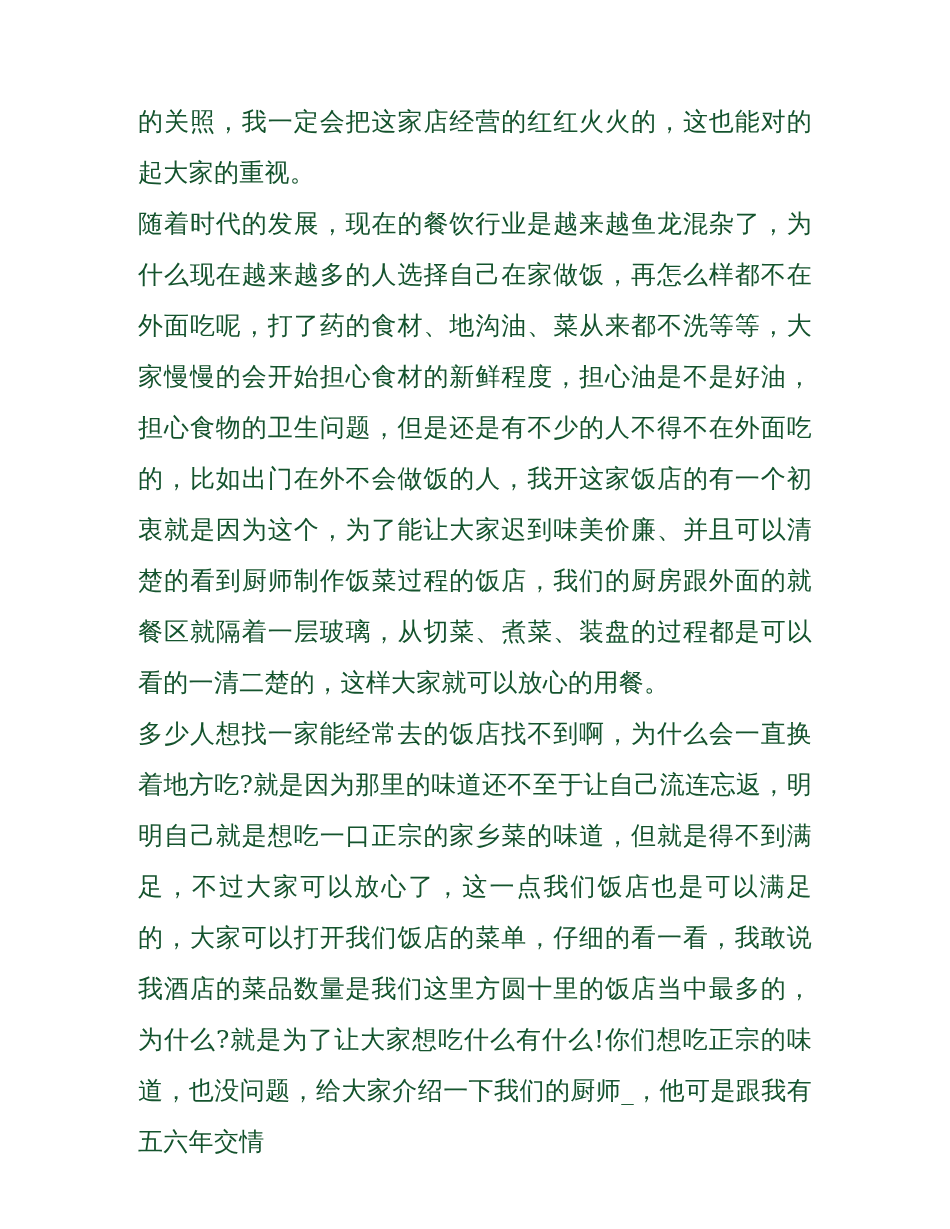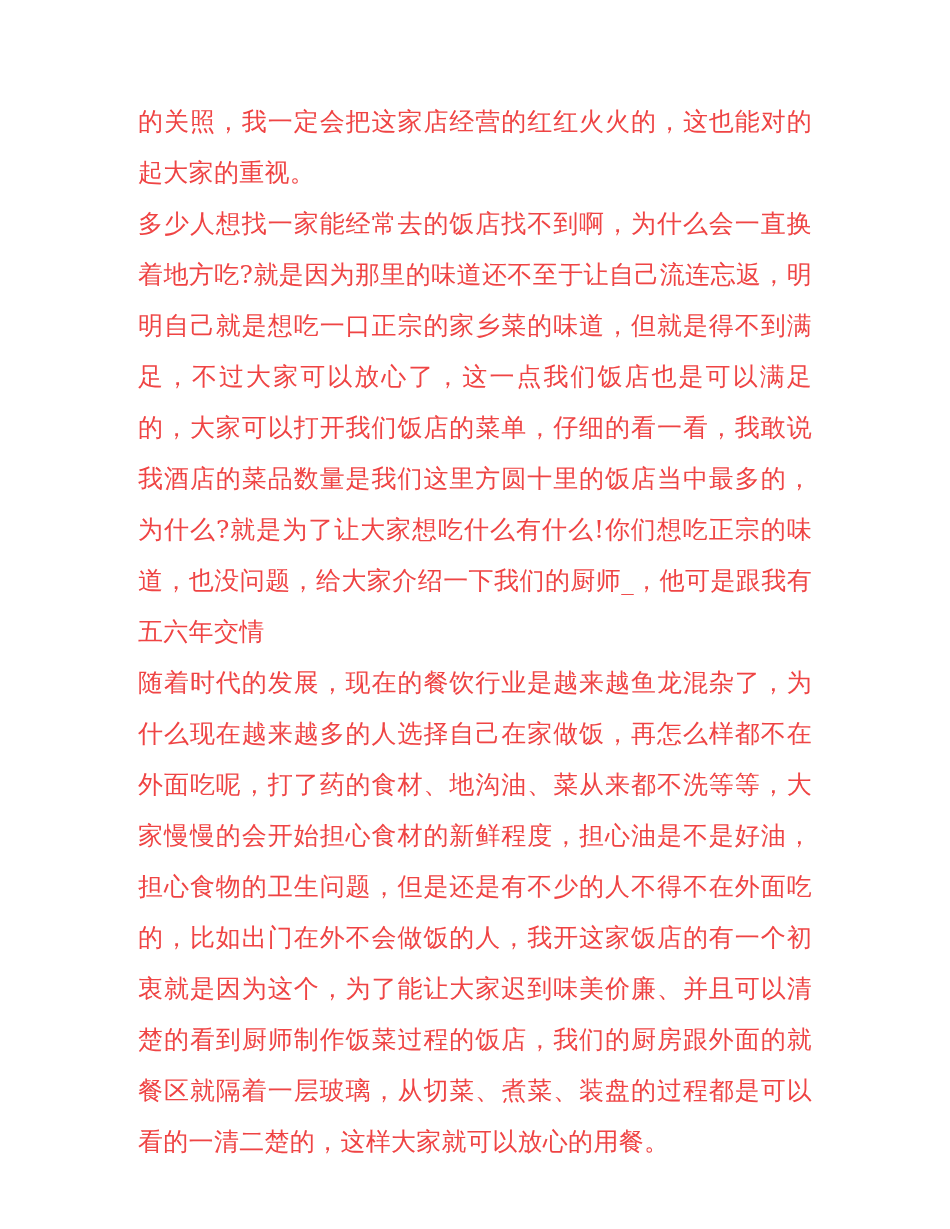--- a/index.html
+++ b/index.html
@@ -17,36 +17,36 @@
   .page {
     box-sizing: border-box;
     width: 950px;
     height: 1229px;
     padding: 96px 138px 60px 138px;
     background: #ffffff;
   }
   .doc-body {
     font-size: 25px;
     line-height: 51px;
-    color: #ef4444;
+    color: #14532d;
     text-align: justify;
     text-justify: inter-character;
     letter-spacing: 0.3px;
   }
   .para {
     margin: 0;
     padding: 0;
     text-indent: 0;
   }
   .para + .para {
     margin-top: 0;
   }
 </style>
 </head>
 <body>
 
 <div class="page">
   <div class="doc-body">
     <p class="para">的关照，我一定会把这家店经营的红红火火的，这也能对的起大家的重视。</p>
+    <p class="para">随着时代的发展，现在的餐饮行业是越来越鱼龙混杂了，为什么现在越来越多的人选择自己在家做饭，再怎么样都不在外面吃呢，打了药的食材、地沟油、菜从来都不洗等等，大家慢慢的会开始担心食材的新鲜程度，担心油是不是好油，担心食物的卫生问题，但是还是有不少的人不得不在外面吃的，比如出门在外不会做饭的人，我开这家饭店的有一个初衷就是因为这个，为了能让大家迟到味美价廉、并且可以清楚的看到厨师制作饭菜过程的饭店，我们的厨房跟外面的就餐区就隔着一层玻璃，从切菜、煮菜、装盘的过程都是可以看的一清二楚的，这样大家就可以放心的用餐。</p>
     <p class="para">多少人想找一家能经常去的饭店找不到啊，为什么会一直换着地方吃?就是因为那里的味道还不至于让自己流连忘返，明明自己就是想吃一口正宗的家乡菜的味道，但就是得不到满足，不过大家可以放心了，这一点我们饭店也是可以满足的，大家可以打开我们饭店的菜单，仔细的看一看，我敢说我酒店的菜品数量是我们这里方圆十里的饭店当中最多的，为什么?就是为了让大家想吃什么有什么!你们想吃正宗的味道，也没问题，给大家介绍一下我们的厨师_，他可是跟我有五六年交情</p>
-    <p class="para">随着时代的发展，现在的餐饮行业是越来越鱼龙混杂了，为什么现在越来越多的人选择自己在家做饭，再怎么样都不在外面吃呢，打了药的食材、地沟油、菜从来都不洗等等，大家慢慢的会开始担心食材的新鲜程度，担心油是不是好油，担心食物的卫生问题，但是还是有不少的人不得不在外面吃的，比如出门在外不会做饭的人，我开这家饭店的有一个初衷就是因为这个，为了能让大家迟到味美价廉、并且可以清楚的看到厨师制作饭菜过程的饭店，我们的厨房跟外面的就餐区就隔着一层玻璃，从切菜、煮菜、装盘的过程都是可以看的一清二楚的，这样大家就可以放心的用餐。</p>
   </div>
 </div>
 
 </body></html>

